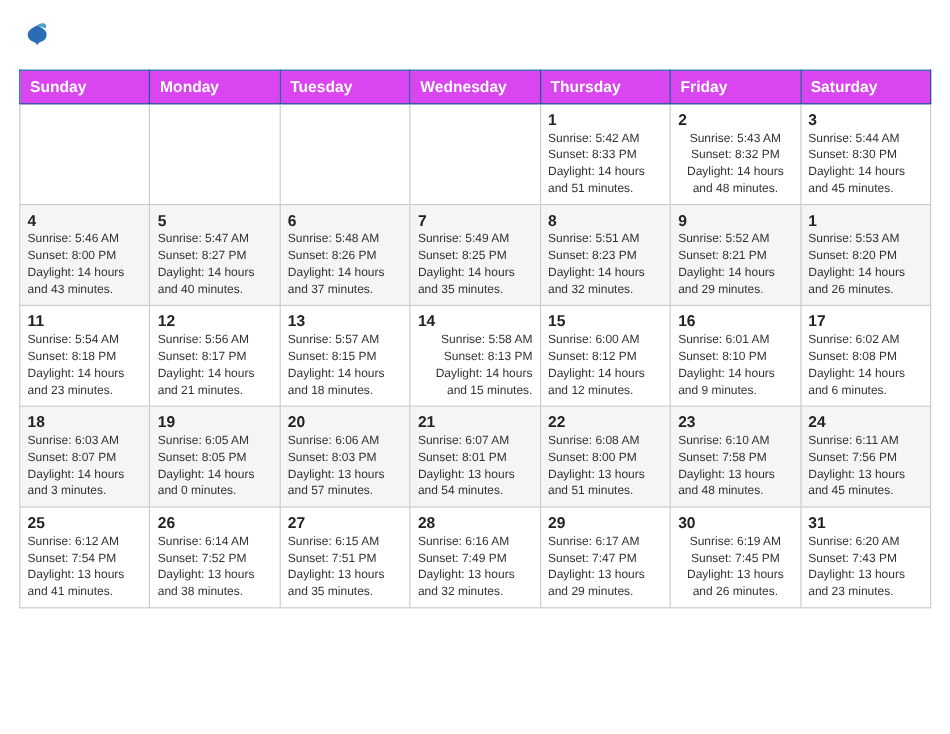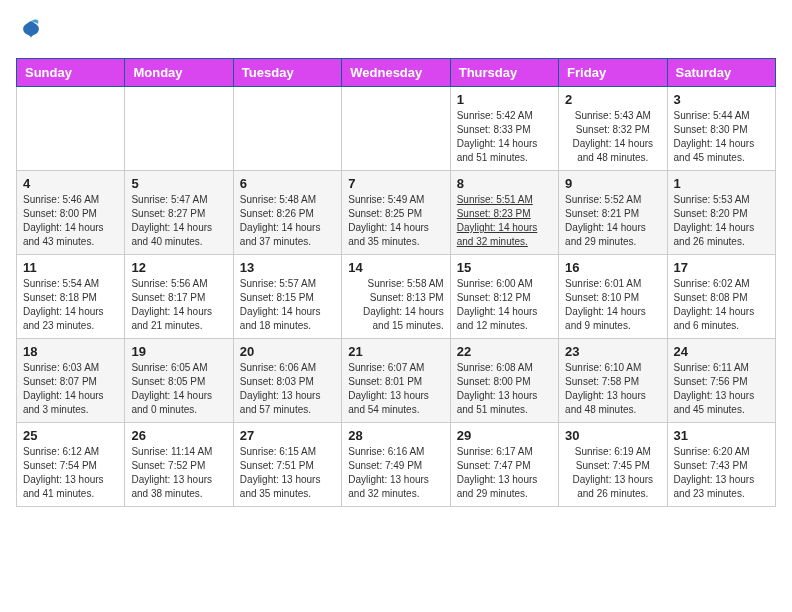--- a/index.html
+++ b/index.html
@@ -171,21 +171,21 @@
         </td>
         <td>
           <div class="day-number">7</div>
           <div class="cell-content" style="white-space: pre-line;">Sunrise: 5:49 AM
 Sunset: 8:25 PM
 Daylight: 14 hours
 and 35 minutes.</div>
         </td>
         <td>
           <div class="day-number">8</div>
-          <div class="cell-content" style="white-space: pre-line; text-decoration: underline;">Sunrise: 5:51 AM
+          <div class="cell-content" style="white-space: pre-line;">Sunrise: 5:51 AM
 Sunset: 8:23 PM
 Daylight: 14 hours
 and 32 minutes.</div>
         </td>
         <td>
           <div class="day-number">9</div>
           <div class="cell-content" style="white-space: pre-line;">Sunrise: 5:52 AM
 Sunset: 8:21 PM
 Daylight: 14 hours
 and 29 minutes.</div>
@@ -303,21 +303,21 @@
       <tr>
         <td>
           <div class="day-number">25</div>
           <div class="cell-content" style="white-space: pre-line;">Sunrise: 6:12 AM
 Sunset: 7:54 PM
 Daylight: 13 hours
 and 41 minutes.</div>
         </td>
         <td>
           <div class="day-number">26</div>
-          <div class="cell-content" style="white-space: pre-line;">Sunrise: 11:14 AM
+          <div class="cell-content" style="white-space: pre-line;">Sunrise: 6:14 AM
 Sunset: 7:52 PM
 Daylight: 13 hours
 and 38 minutes.</div>
         </td>
         <td>
           <div class="day-number">27</div>
           <div class="cell-content" style="white-space: pre-line;">Sunrise: 6:15 AM
 Sunset: 7:51 PM
 Daylight: 13 hours
 and 35 minutes.</div>

